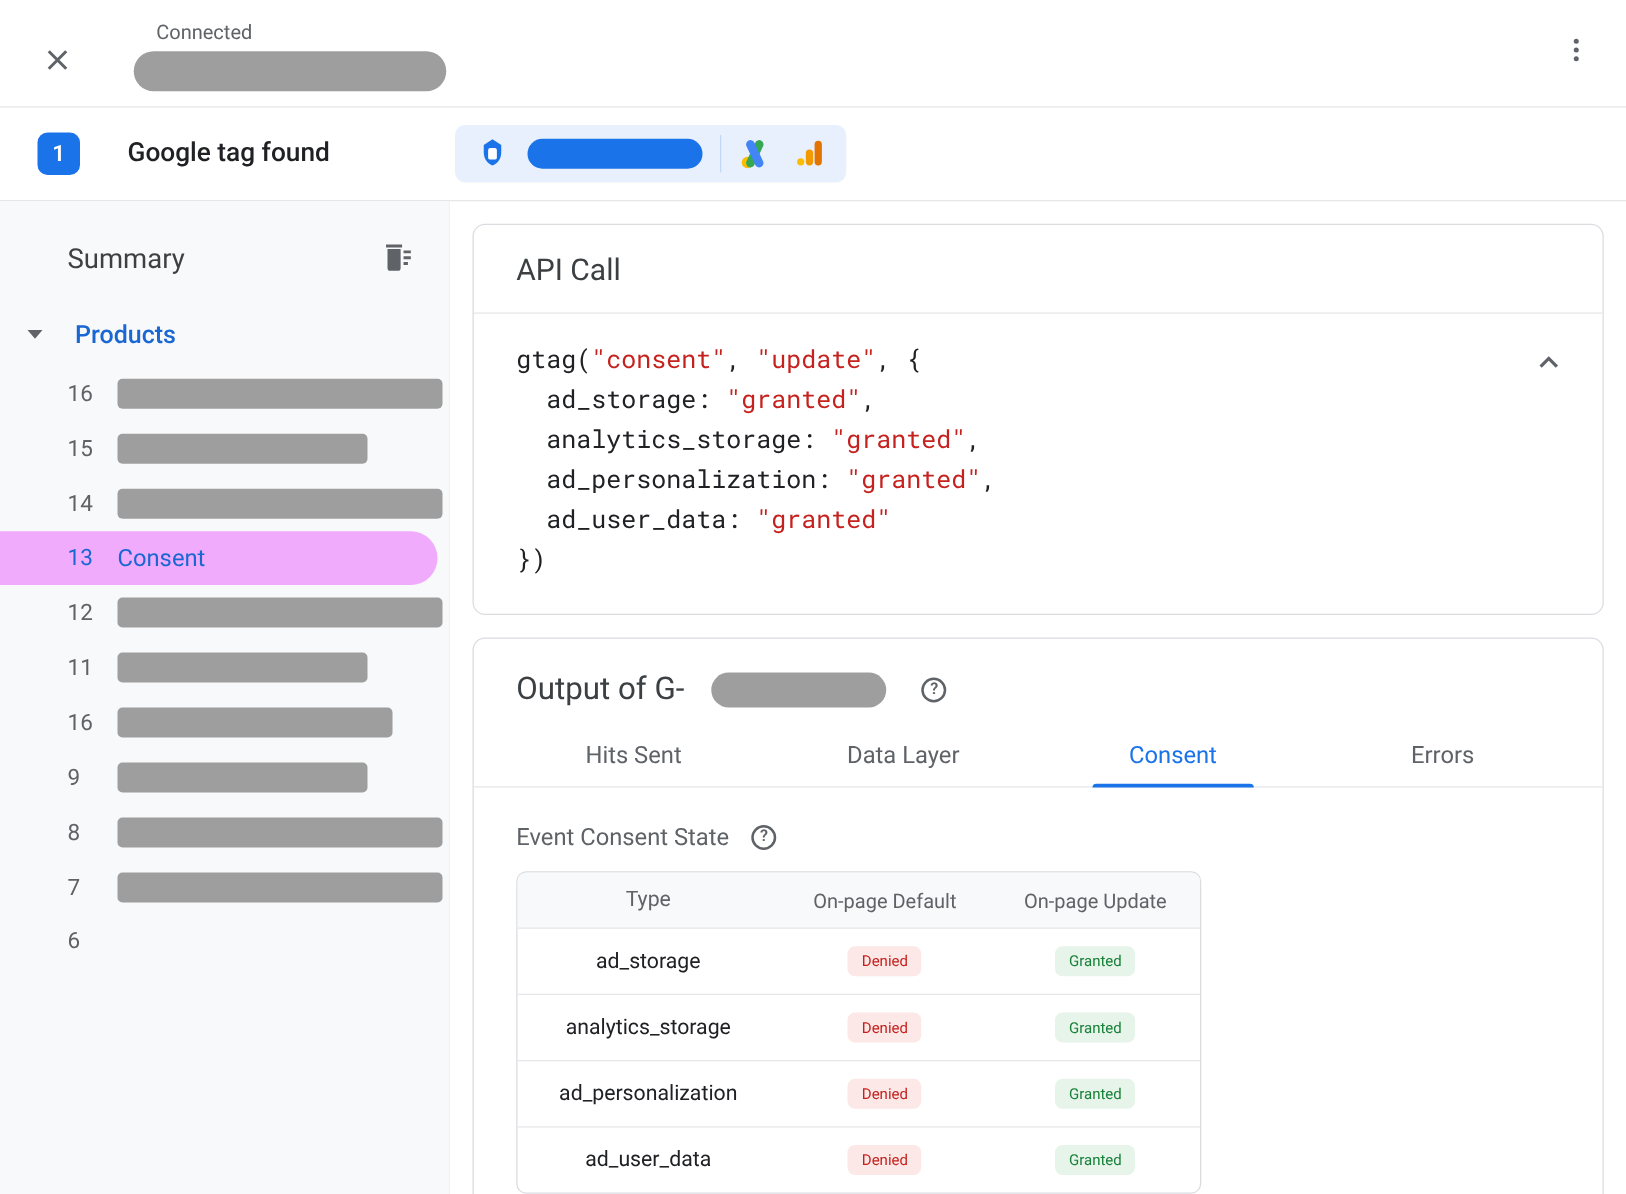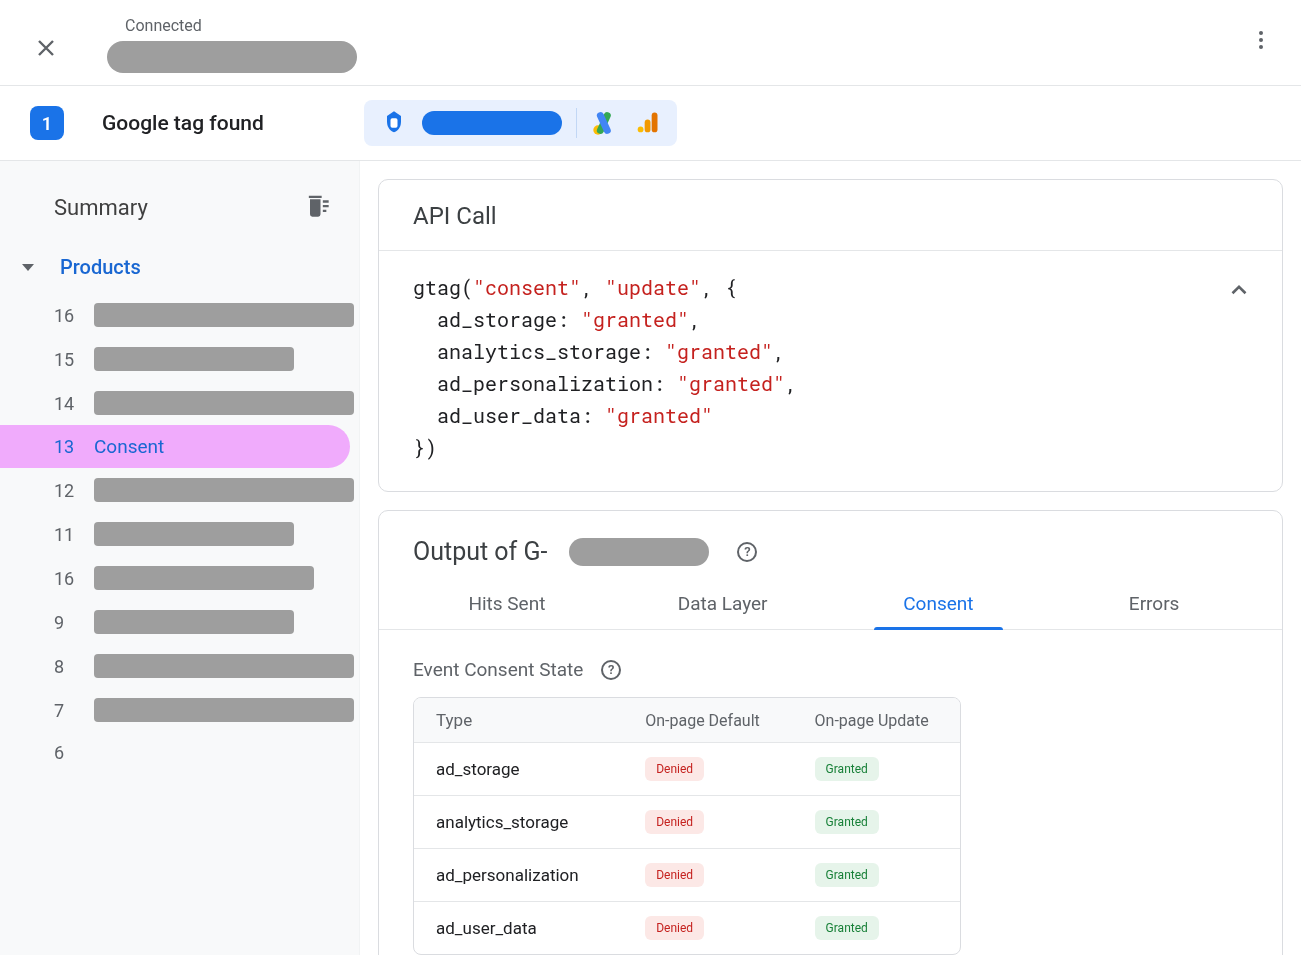--- a/index.html
+++ b/index.html
@@ -45,21 +45,21 @@
 .chev-up svg{width:26px;height:26px;}
 .output-title{display:flex;align-items:center;gap:22px;padding:26px 34px 10px;font-size:25px;font-weight:400;color:#3c4043;}
 .pill-mid{width:140px;height:28px;border-radius:14px;background:#9e9e9e;display:inline-block;}
 .help{width:20px;height:20px;border:2px solid #5f6368;border-radius:50%;font-size:13px;font-weight:600;display:flex;align-items:center;justify-content:center;color:#5f6368;margin-left:6px;}
 .tabs{display:flex;border-bottom:1px solid #e4e6e8;padding:0 20px;}
 .tab{flex:1;text-align:center;font-size:19px;color:#5f6368;padding:16px 0 14px;cursor:pointer;position:relative;}
 .tab.active{color:#1a73e8;}
 .tab.active::after{content:"";position:absolute;left:20%;right:20%;bottom:-1px;height:3px;background:#1a73e8;border-radius:3px 3px 0 0;}
 .section-title{display:flex;align-items:center;gap:12px;font-size:19px;color:#5f6368;padding:28px 34px 16px;}
 .table{margin:0 34px 30px;border:1px solid #dadce0;border-radius:8px;overflow:hidden;width:548px;}
-.trow{display:flex;align-items:center;border-bottom:1px solid #e4e6e8;}
+.trow{display:flex;align-items:center;border-bottom:1px solid #e4e6e8;text-align:center;}
 .trow:last-child{border-bottom:none;}
 .trow>div{padding:14px 22px;}
 .trow.head{background:#f8f9fa;color:#5f6368;font-size:16px;}
 .trow.head>div{padding:12px 22px;}
 .c1{width:210px;font-size:17px;}
 .c2{width:170px;}
 .c3{width:168px;}
 .pill{display:inline-block;padding:5px 11px;border-radius:6px;font-size:12px;}
 .denied{background:#fce8e6;color:#c5221f;}
 .granted{background:#e6f4ea;color:#188038;}

